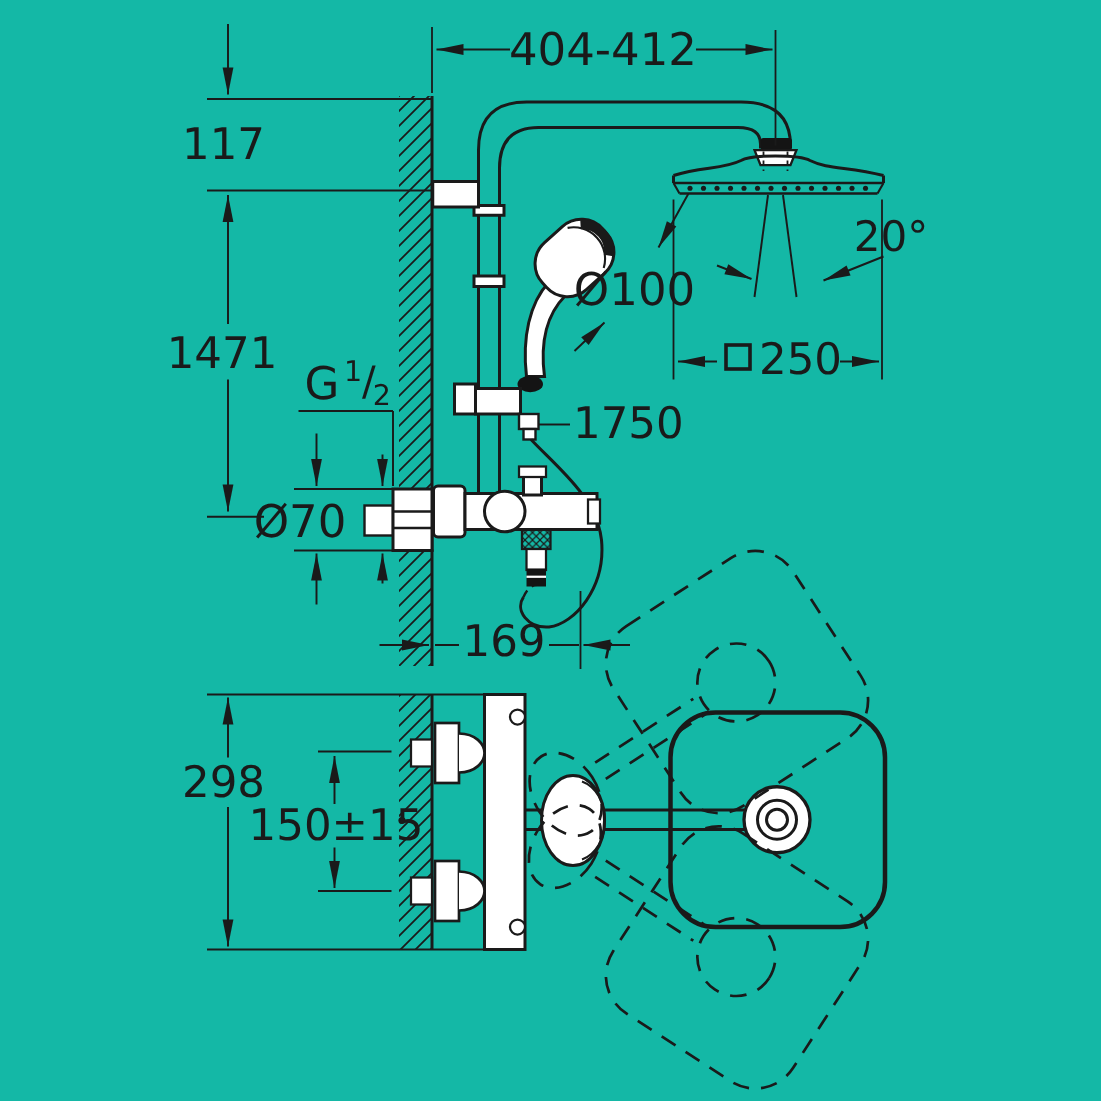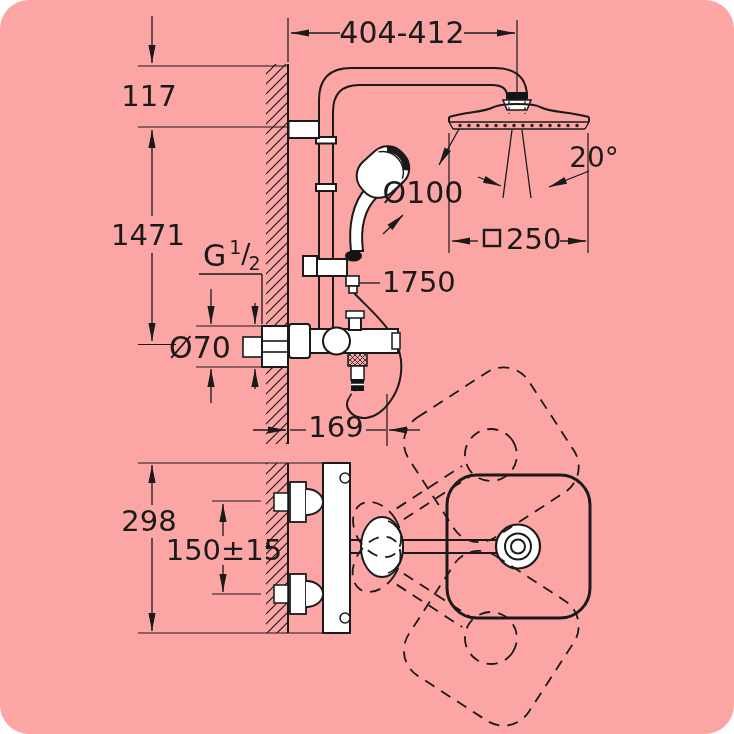--- a/index.html
+++ b/index.html
@@ -1,17 +1,17 @@
 <!DOCTYPE html>
 <html><head>
 <meta charset="utf-8">
 <style>
   html,body{margin:0;padding:0;background:#ffffff;}
-  .stage{position:relative;width:734px;height:734px;background:#fca5a5;overflow:hidden;
-         font-family:"DejaVu Sans",sans-serif;border-radius:29px;}
+  .stage{position:relative;width:734px;height:734px;background:#14b8a6;overflow:hidden;
+         font-family:"DejaVu Sans",sans-serif;}
   svg{display:block}
   text{fill:#1a1a1a;font-family:"DejaVu Sans",sans-serif;}
 </style>
 </head>
 <body>
 
 <div class="stage">
 <svg width="734" height="734" viewBox="0 0 734 734">
   <defs>
     <marker id="ah" markerUnits="userSpaceOnUse" markerWidth="20" markerHeight="12" refX="19" refY="6" orient="auto">

